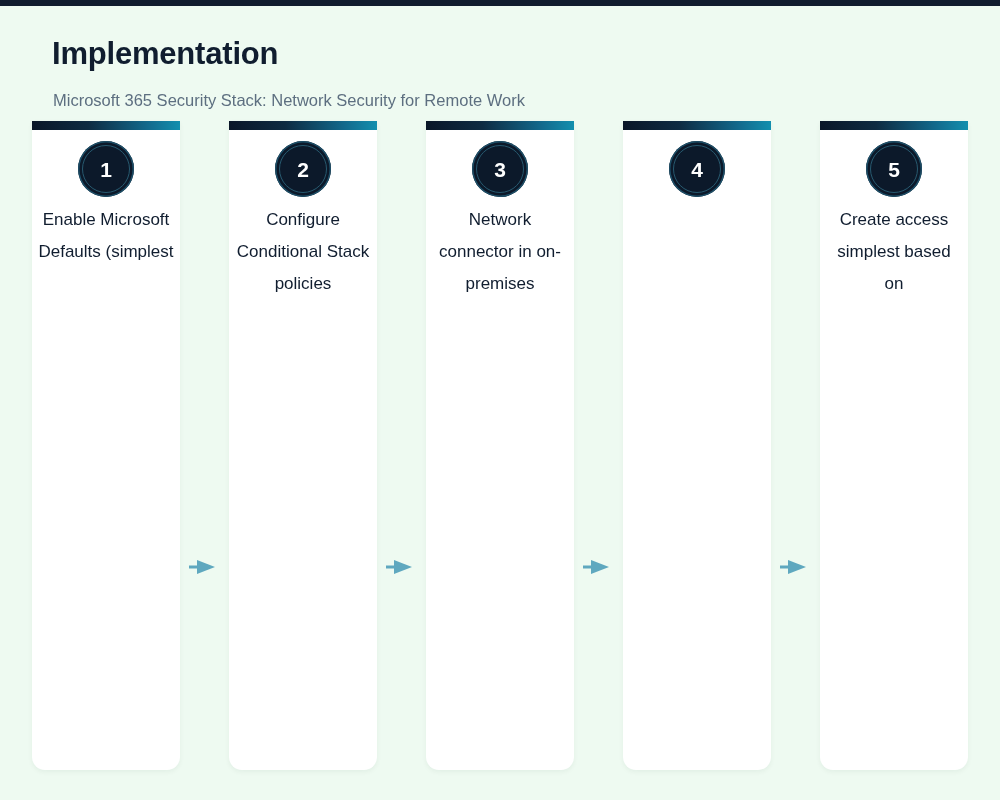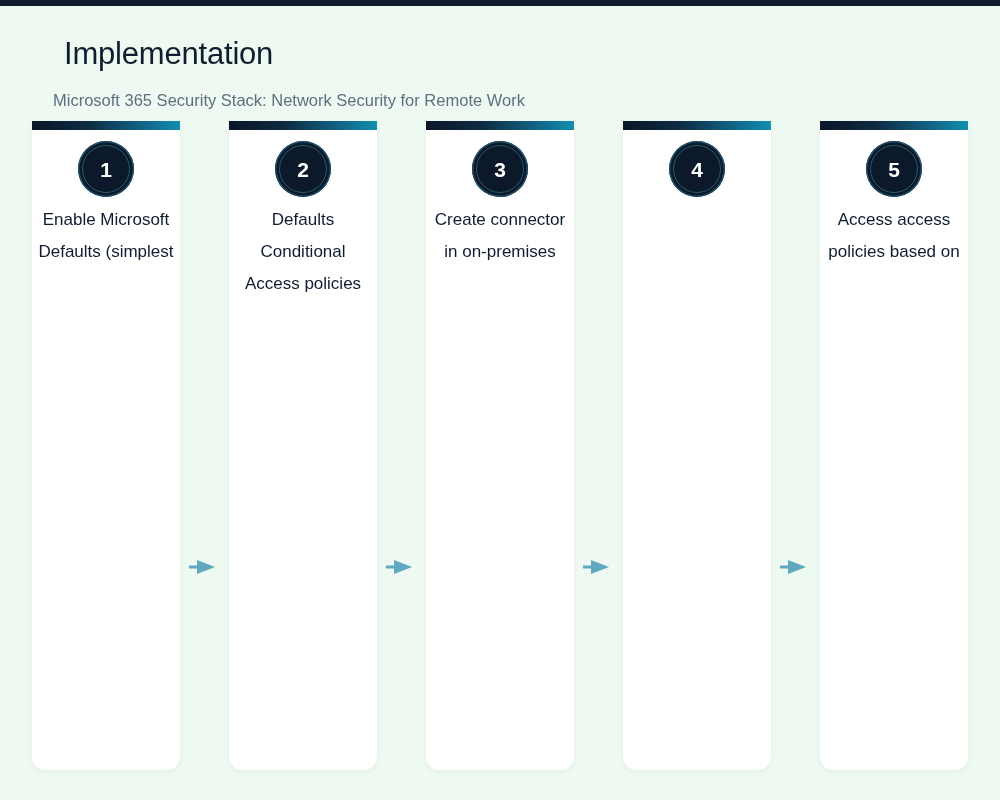--- a/index.html
+++ b/index.html
@@ -31,25 +31,24 @@
     top: 6px;
     left: 0;
     width: 1000px;
   }
 
   #page-title {
     position: absolute;
     left: 52px;
     top: 30px;
     font-size: 31px;
-    font-weight: normal;
+    font-weight: bold;
     color: #101d2f;
     letter-spacing: -0.2px;
     white-space: nowrap;
-    margin-left: 12px;
   }
 
   #page-subtitle {
     position: absolute;
     left: 53px;
     top: 85px;
     font-size: 16.5px;
     font-weight: normal;
     color: #5d6f80;
     white-space: nowrap;
@@ -167,37 +166,37 @@
       <polygon points="8,3 26,10 8,17" fill="#5fa8bf"></polygon>
     </svg>
   </div>
 
   <div class="step-card" style="left:197px;">
     <div class="step-card-bar"></div>
     <div class="step-badge">
       <div class="step-badge-inner-ring"></div>
       <span class="step-number">2</span>
     </div>
-    <div class="step-text">Defaults Conditional Access policies</div>
+    <div class="step-text">Configure Conditional Stack policies</div>
   </div>
 
   <div class="step-arrow" style="left:354px;">
     <svg width="32" height="20" viewBox="0 0 32 20">
       <rect x="0" y="8.5" width="14" height="3" fill="#5fa8bf"></rect>
       <polygon points="8,3 26,10 8,17" fill="#5fa8bf"></polygon>
     </svg>
   </div>
 
   <div class="step-card" style="left:394px;">
     <div class="step-card-bar"></div>
     <div class="step-badge">
       <div class="step-badge-inner-ring"></div>
       <span class="step-number">3</span>
     </div>
-    <div class="step-text">Create connector in on-premises</div>
+    <div class="step-text">Network connector in on-premises</div>
   </div>
 
   <div class="step-arrow" style="left:551px;">
     <svg width="32" height="20" viewBox="0 0 32 20">
       <rect x="0" y="8.5" width="14" height="3" fill="#5fa8bf"></rect>
       <polygon points="8,3 26,10 8,17" fill="#5fa8bf"></polygon>
     </svg>
   </div>
 
   <div class="step-card" style="left:591px;">
@@ -214,16 +213,16 @@
       <polygon points="8,3 26,10 8,17" fill="#5fa8bf"></polygon>
     </svg>
   </div>
 
   <div class="step-card" style="left:788px;">
     <div class="step-card-bar"></div>
     <div class="step-badge">
       <div class="step-badge-inner-ring"></div>
       <span class="step-number">5</span>
     </div>
-    <div class="step-text">Access access policies based on</div>
+    <div class="step-text">Create access simplest based on</div>
   </div>
 
 </div>
 
 </body></html>

